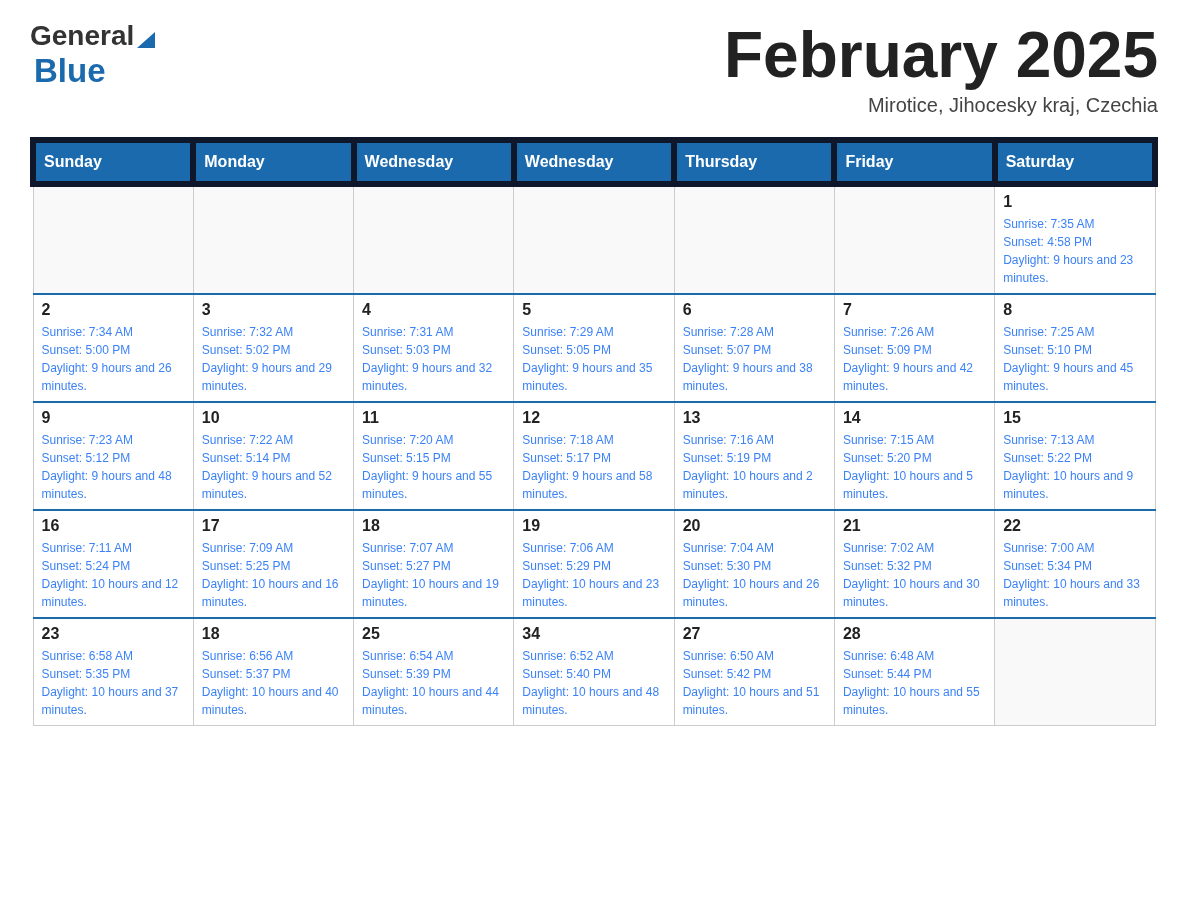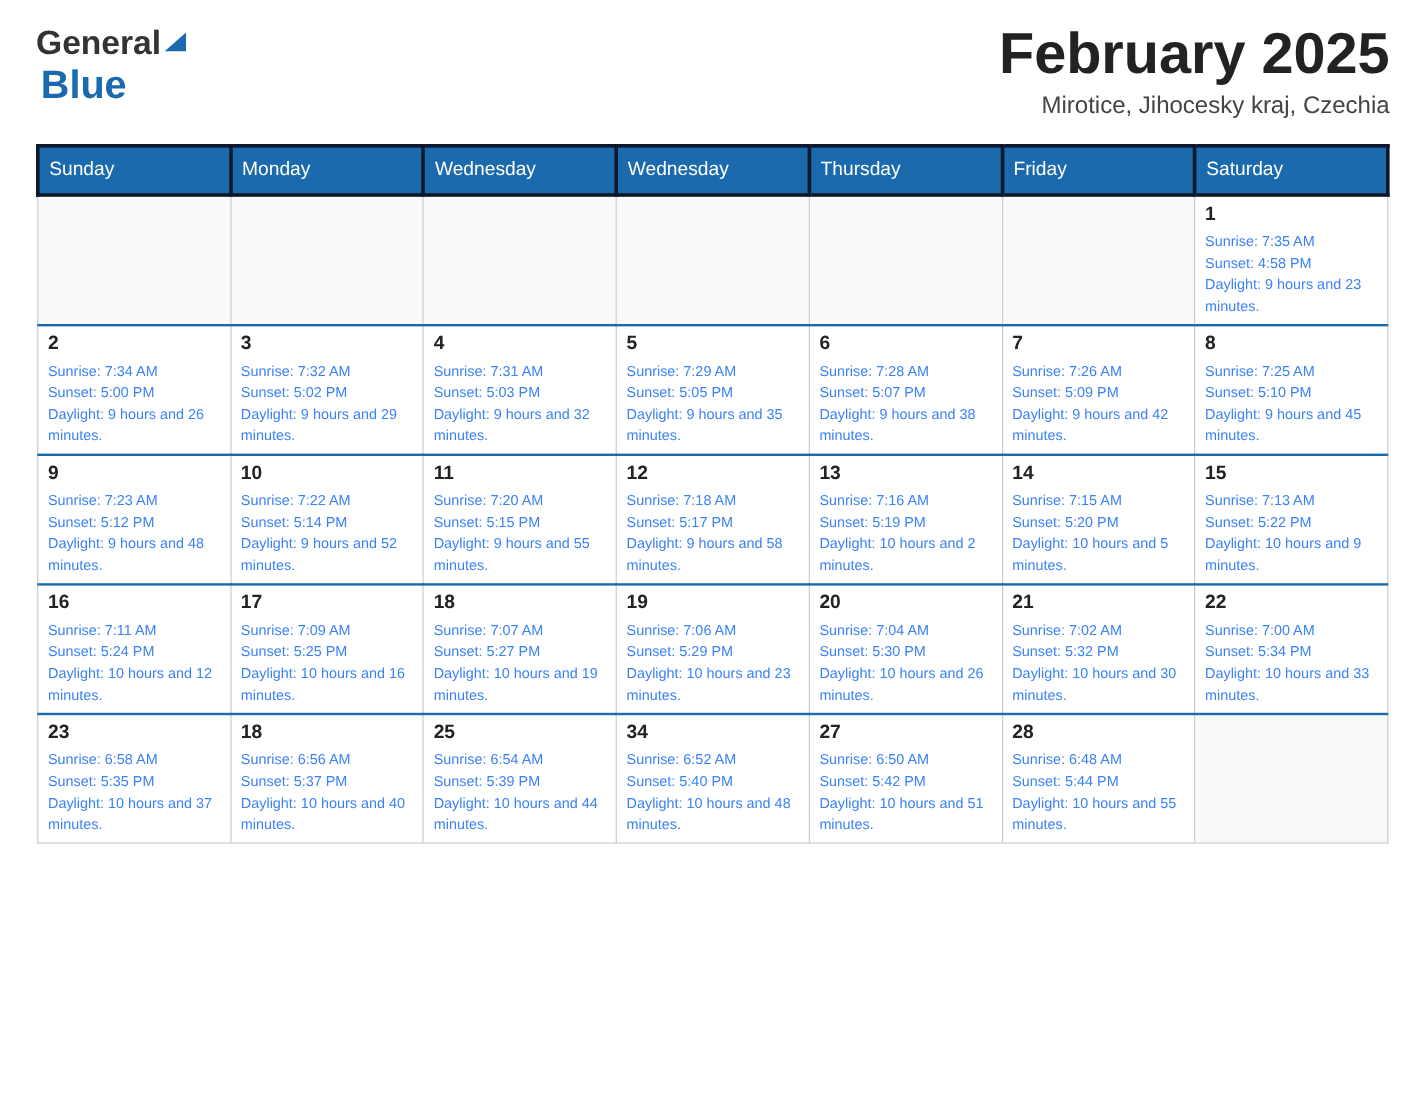--- a/index.html
+++ b/index.html
@@ -17,42 +17,42 @@
     }
     .logo {
       display: flex;
       flex-direction: column;
       align-items: flex-start;
     }
     .title-section {
       text-align: right;
     }
     .month-title {
-      font-size: 48px;
+      font-size: 64px;
       font-weight: bold;
       color: #222;
       line-height: 1.1;
     }
     .location-title {
       font-size: 20px;
       color: #444;
       margin-top: 4px;
     }
     .calendar {
       width: 100%;
       border-collapse: collapse;
     }
     .calendar th {
       background-color: #1a6aad;
       color: white;
       padding: 10px 8px;
       text-align: left;
       font-size: 16px;
-      font-weight: normal;
-      border: 3px solid #0f172a;
+      font-weight: bold;
+      border: 6px solid #0f172a;
     }
     .calendar td {
       border: 1px solid #ccc;
       vertical-align: top;
       padding: 6px 8px;
       width: 14.28%;
       min-height: 100px;
     }
     .day-num {
       font-size: 16px;
@@ -67,21 +67,21 @@
       line-height: 1.5;
     }
     .empty-cell {
       background: #f9f9f9;
     }
     .row-separator {
       border-top: 2px solid #1a6aad;
     }
     .logo-line1 {
       display: flex;
-      align-items: center;
+      align-items: flex-end;
     }
   </style>
 </head>
 <body>
 
 <div class="header">
   <div class="logo">
     <div class="logo-line1">
       <span style="font-size:28px;font-weight:bold;color:#333;">General</span>
       <span style="display:inline-block;margin-left:3px;margin-top:2px;">

